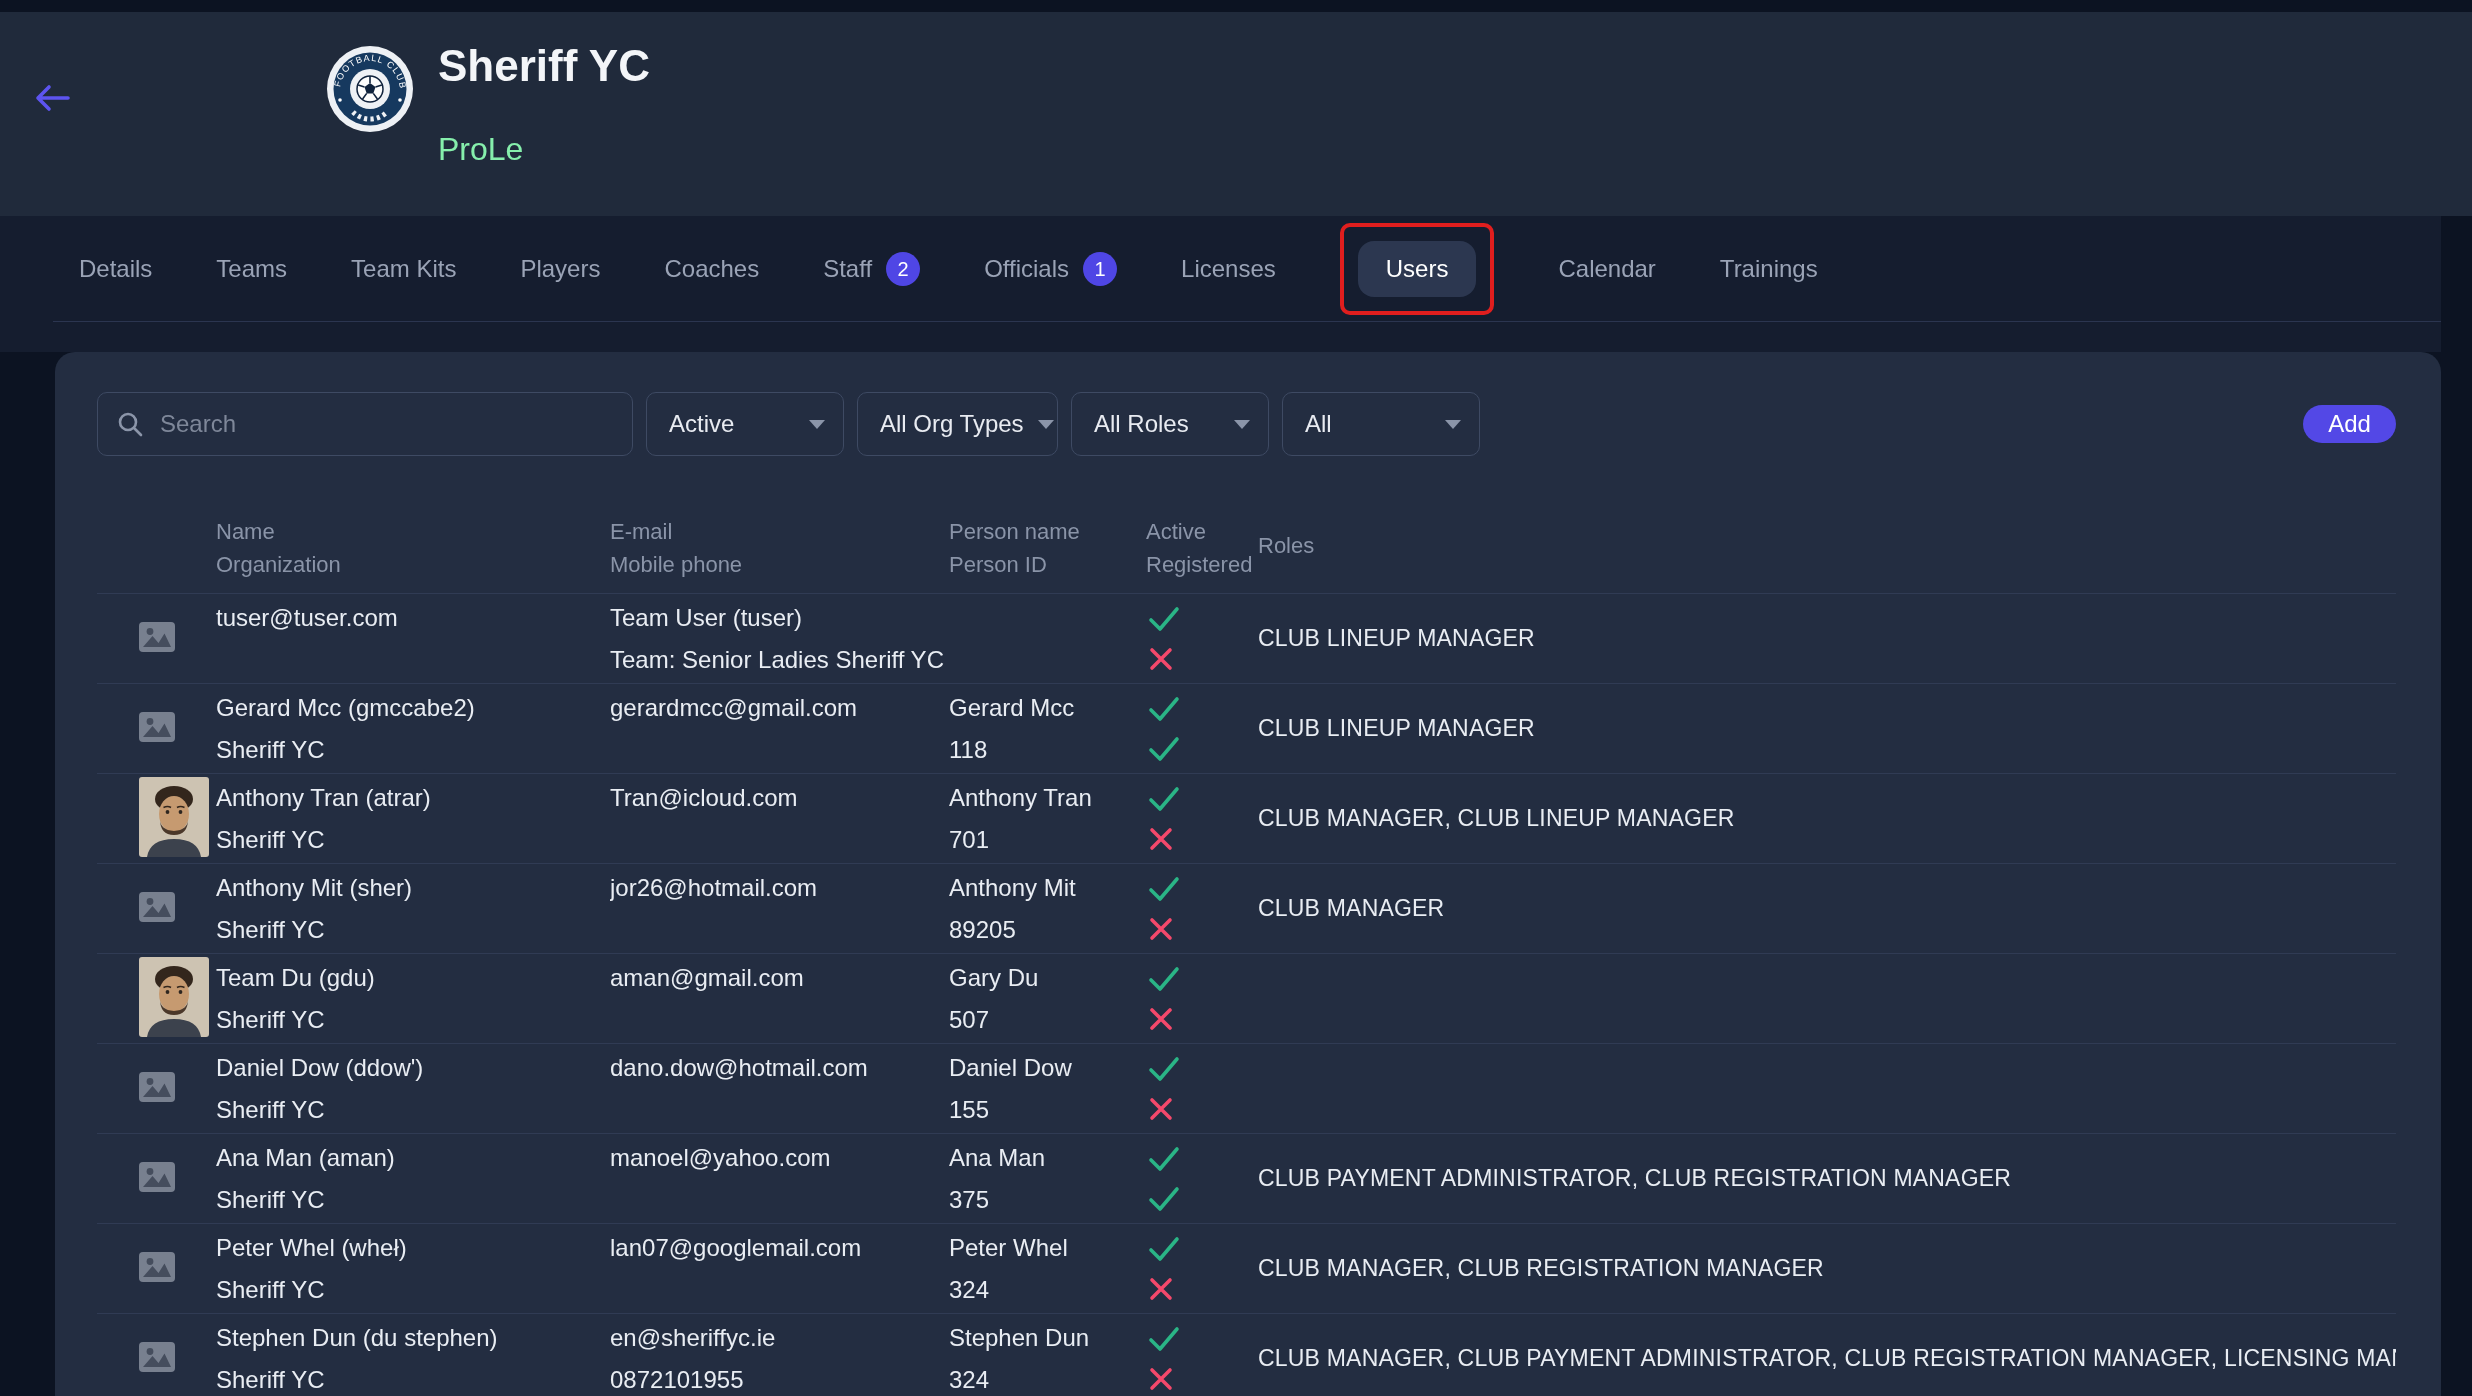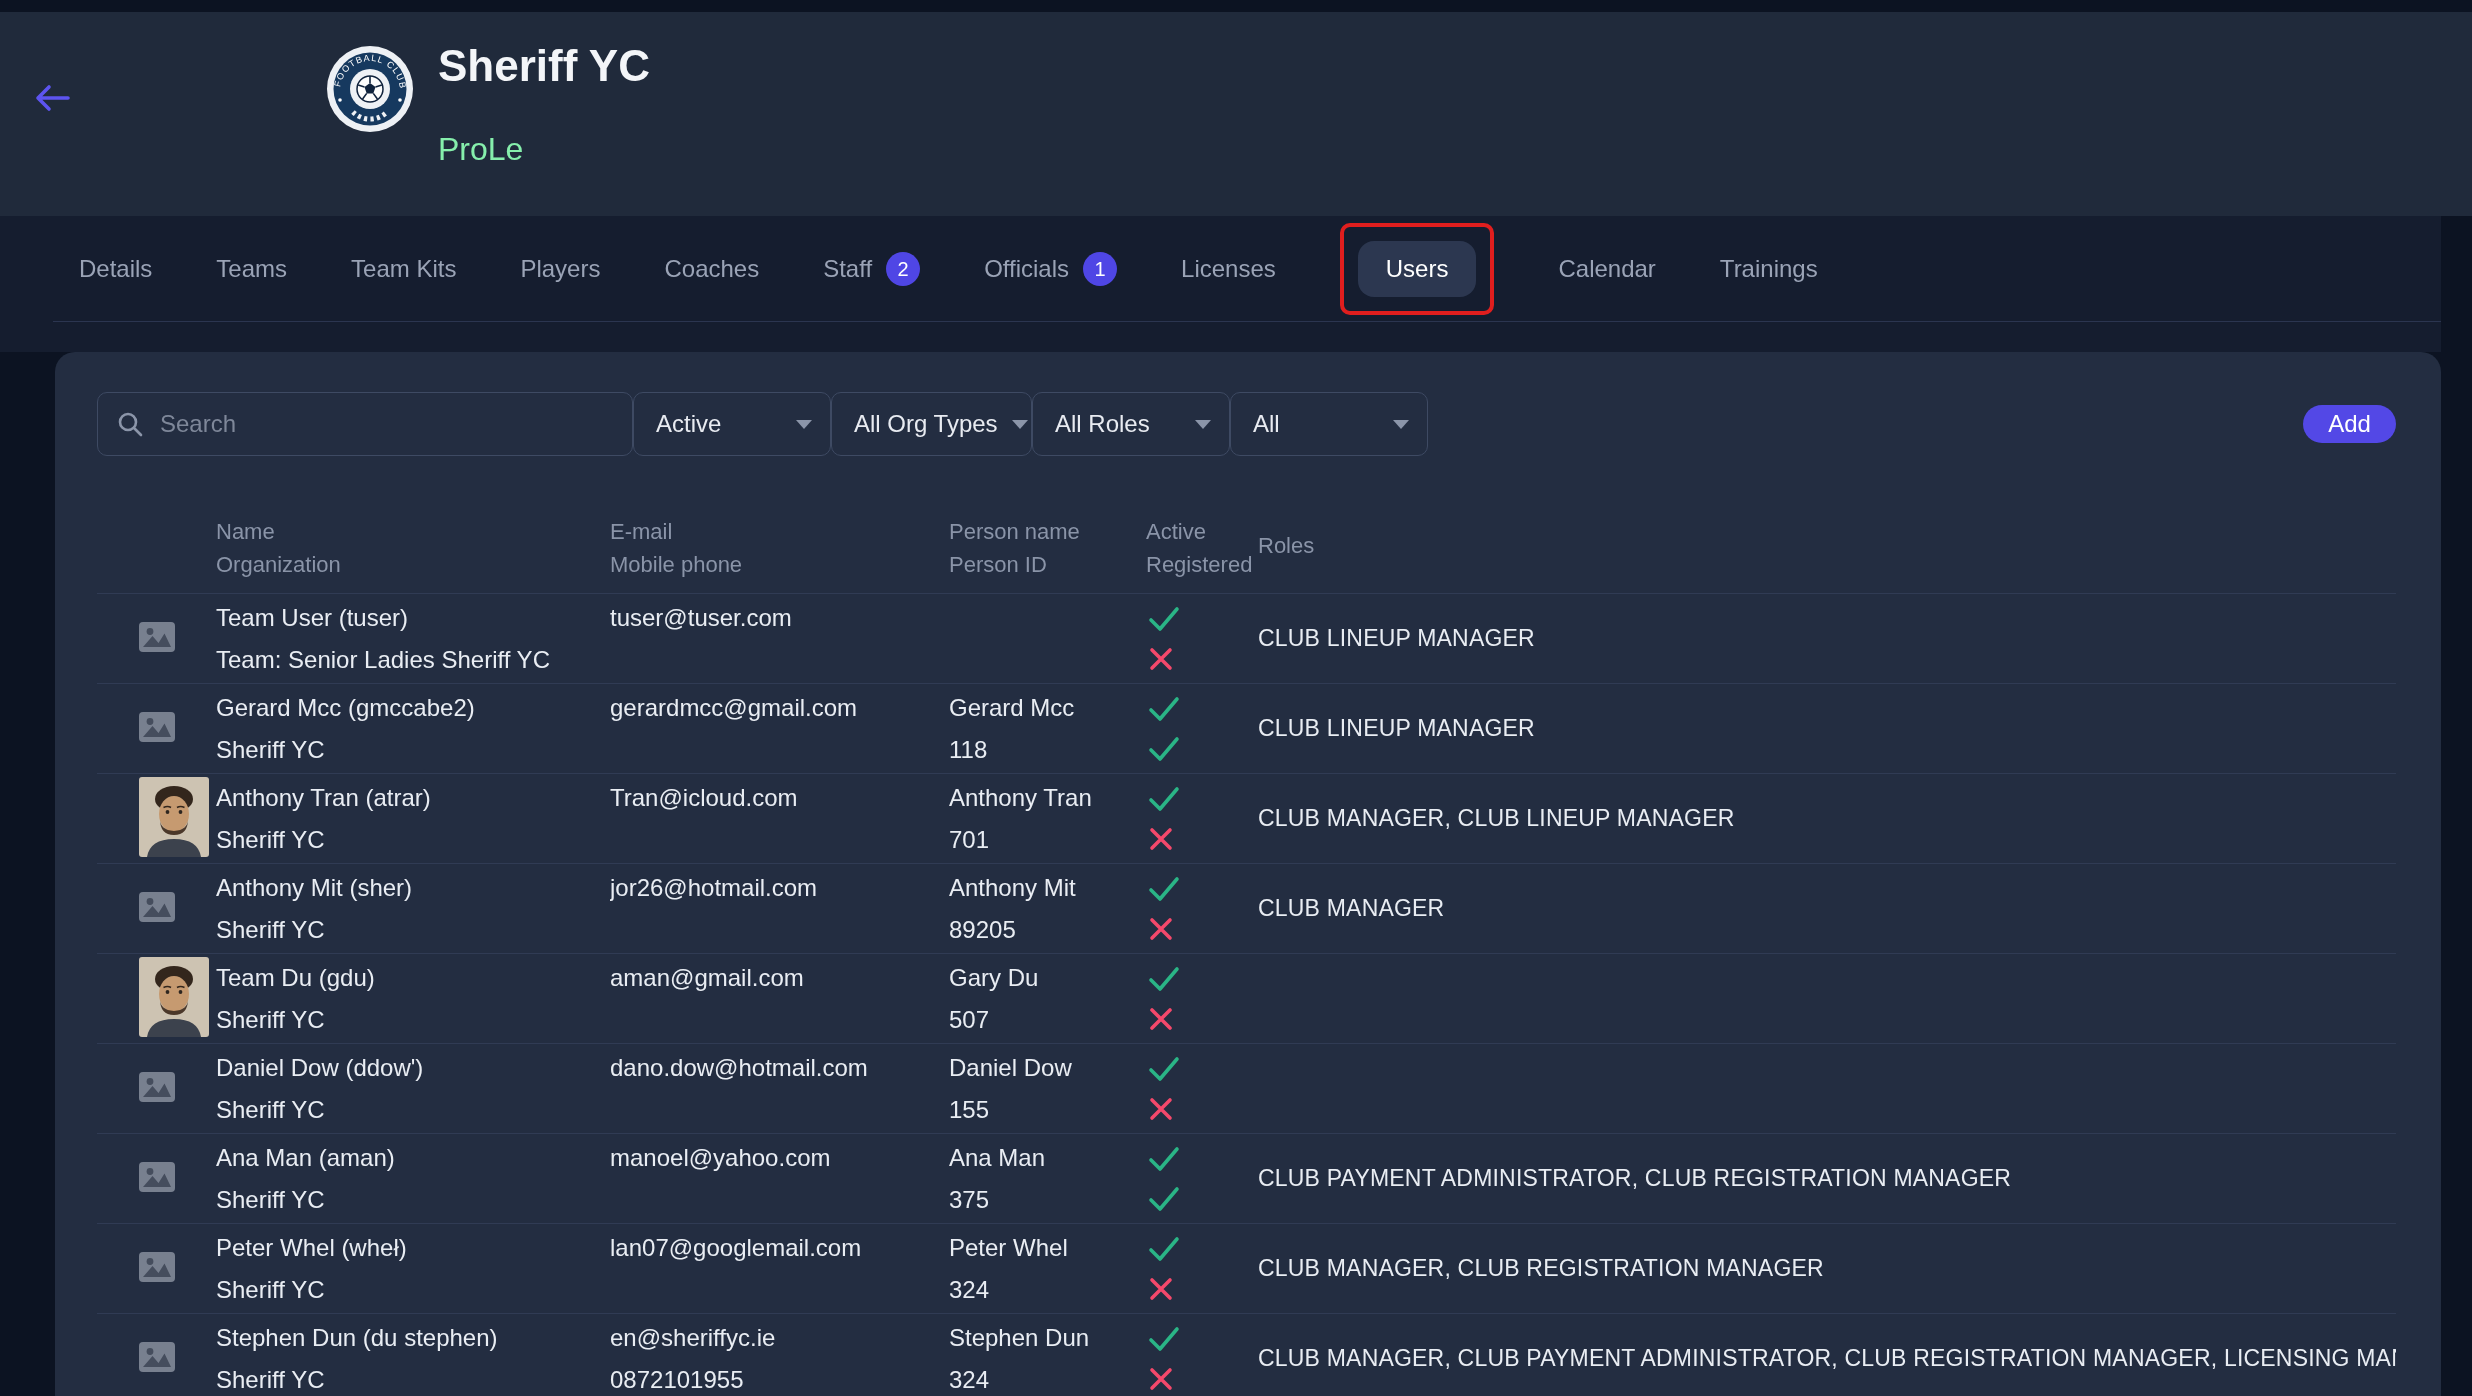--- a/index.html
+++ b/index.html
@@ -24,21 +24,21 @@
   .tab.active{background:#2c3750;color:#ffffff;padding:14px 28px;border-radius:16px;}
   .tab-badge{display:inline-flex;align-items:center;justify-content:center;width:34px;height:34px;
              border-radius:50%;background:#4f46e5;color:#fff;font-size:20px;margin-left:14px;}
   .highlight-box{border:4px solid #e01e1e;border-radius:10px;padding:14px;}
 
   
   .card{position:absolute;top:352px;left:55px;width:2386px;height:1044px;background:#232d41;
         border-radius:20px 20px 0 0;overflow:hidden;}
 
   
-  .filterbar{display:flex;align-items:center;gap:0;margin:40px 45px 0 42px;height:64px;}
+  .filterbar{display:flex;align-items:center;gap:13px;margin:40px 45px 0 42px;height:64px;}
   .searchbox{width:536px;height:64px;border:1px solid #3e4a63;border-radius:10px;box-sizing:border-box;
              display:flex;align-items:center;padding:0 18px;gap:14px;background:transparent;}
   .searchbox input{flex:1;background:transparent;border:none;outline:none;color:#e8ebf1;font-size:24px;
                    font-family:"Liberation Sans",sans-serif;}
   .searchbox input::placeholder{color:#7e8799;}
   .select{height:64px;border:1px solid #3e4a63;border-radius:10px;box-sizing:border-box;display:flex;
           align-items:center;justify-content:space-between;padding:0 18px 0 22px;color:#e8ebf1;
           font-size:24px;cursor:pointer;white-space:nowrap;}
   .sel-status{width:198px}.sel-org{width:201px}.sel-role{width:198px}.sel-scope{width:198px}
   .caret{width:0;height:0;border-left:8px solid transparent;border-right:8px solid transparent;
@@ -197,26 +197,26 @@
     <div class="tbody">
   <div class="trow grid-cols">
     <div class="cell-avatar">
             <span><svg width="36" height="30" viewBox="0 0 36 30">
                 <rect width="36" height="30" rx="4" fill="#78808f"></rect>
                 <circle cx="11" cy="9.5" r="3.4" fill="#454d5d"></circle>
                 <path d="M4 25 L13.5 14 L19.5 21 L25.5 11.5 L32 25 Z" fill="#454d5d"></path>
               </svg></span>
           </div>
     <div class="cell-two">
+      <div class="ln">tuser@tuser.com</div>
+      <div class="ln"></div>
+    </div>
+    <div class="cell-two">
       <div class="ln">Team User (tuser)</div>
       <div class="ln">Team: Senior Ladies Sheriff YC</div>
-    </div>
-    <div class="cell-two">
-      <div class="ln">tuser@tuser.com</div>
-      <div class="ln"></div>
     </div>
     <div class="cell-two">
       <div class="ln"></div>
       <div class="ln"></div>
     </div>
     <div class="cell-icons">
       <span>
               <svg width="32" height="26" viewBox="0 0 32 26">
                 <path d="M3 14 L12 23 L29 3" fill="none" stroke="#2ab586" stroke-width="3.6" stroke-linecap="round" stroke-linejoin="round"></path>
               </svg>

